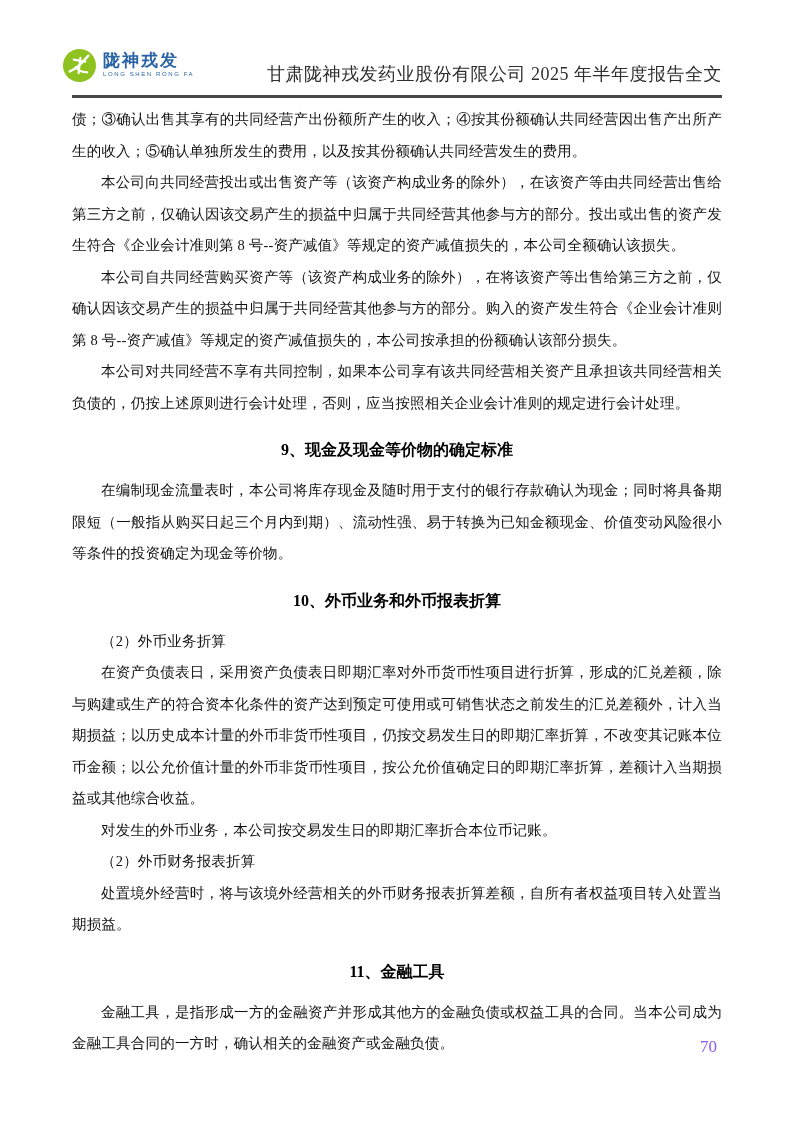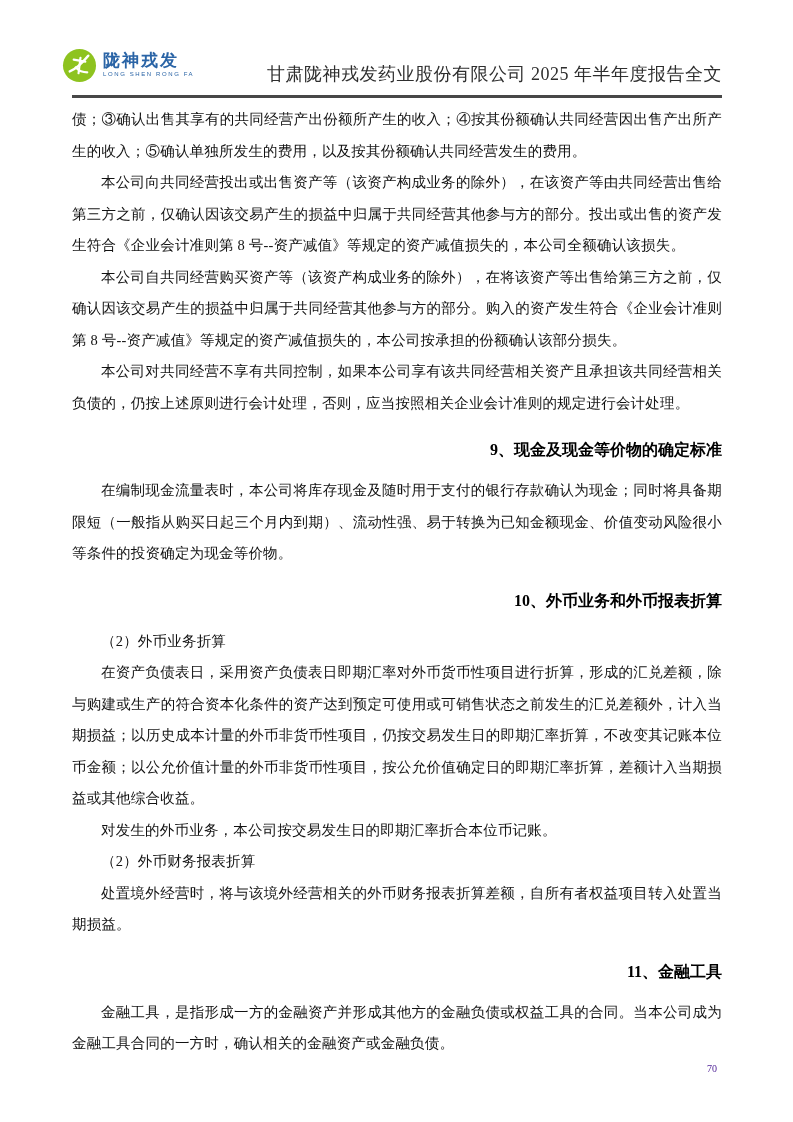--- a/index.html
+++ b/index.html
@@ -76,30 +76,30 @@
     letter-spacing: 0.2px;
   }
   .doc-body p.indent { text-indent: 2em; }
   .doc-body p.subitem { text-indent: 2em; text-align: left; }
   .doc-body h2 {
     margin: 14px 0 8px 0;
     font-size: 16px;
     line-height: 34px;
     font-weight: bold;
     color: #000000;
-    text-align: right;
+    text-align: center;
   }
 
   
   .page-number {
     position: absolute;
     right: 76px;
-    top: 1063px;
-    font-size: 10px;
-    color: #4c1d95;
+    top: 1037px;
+    font-size: 17px;
+    color: #8b5cf6;
   }
 </style>
 </head>
 <body>
 
 <div class="page">
 
   <div class="header-logo">
     <svg class="logo-circle" viewBox="0 0 36 36" aria-hidden="true">
       <circle cx="18" cy="18" r="17" fill="#8ec31f"></circle>

